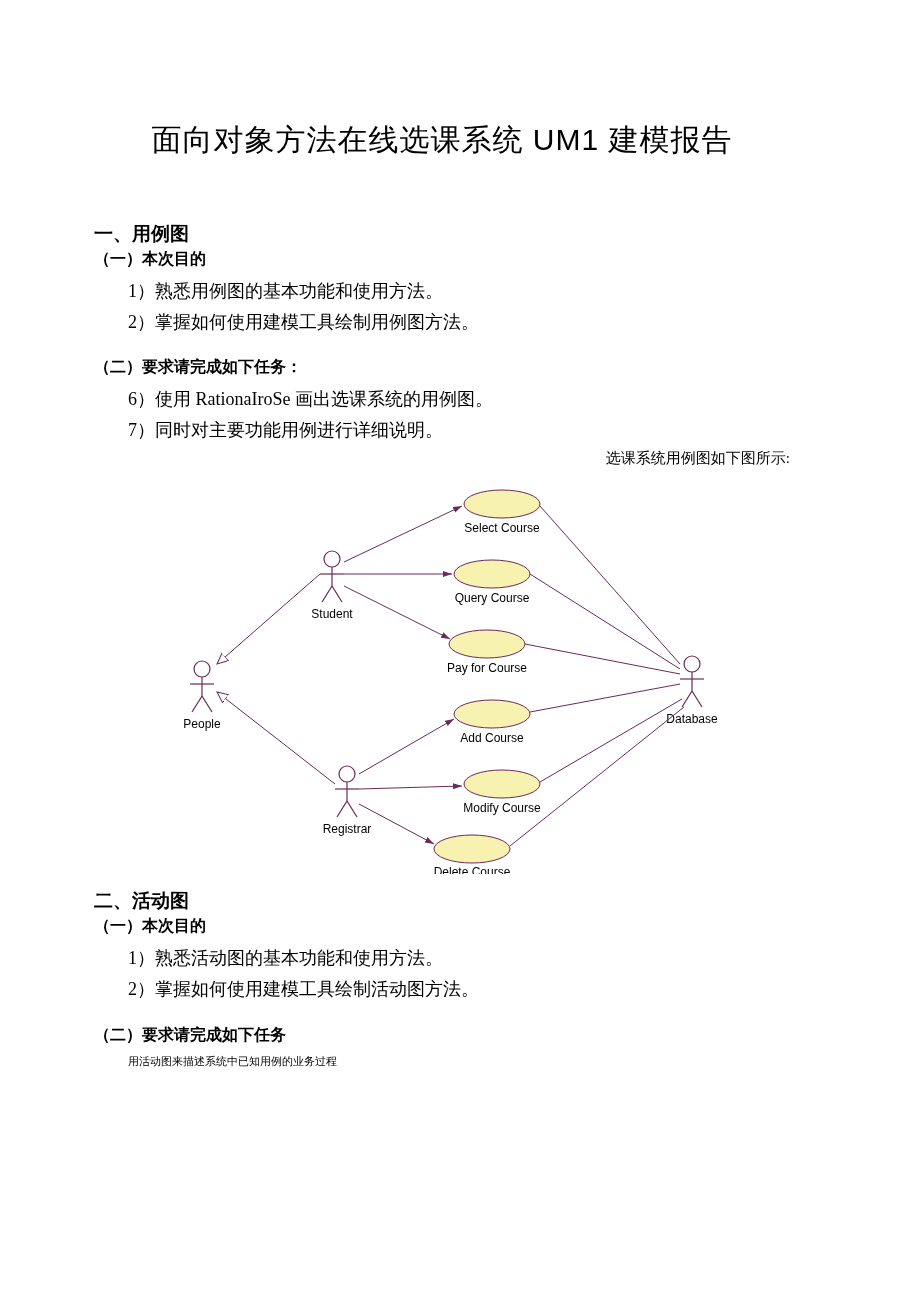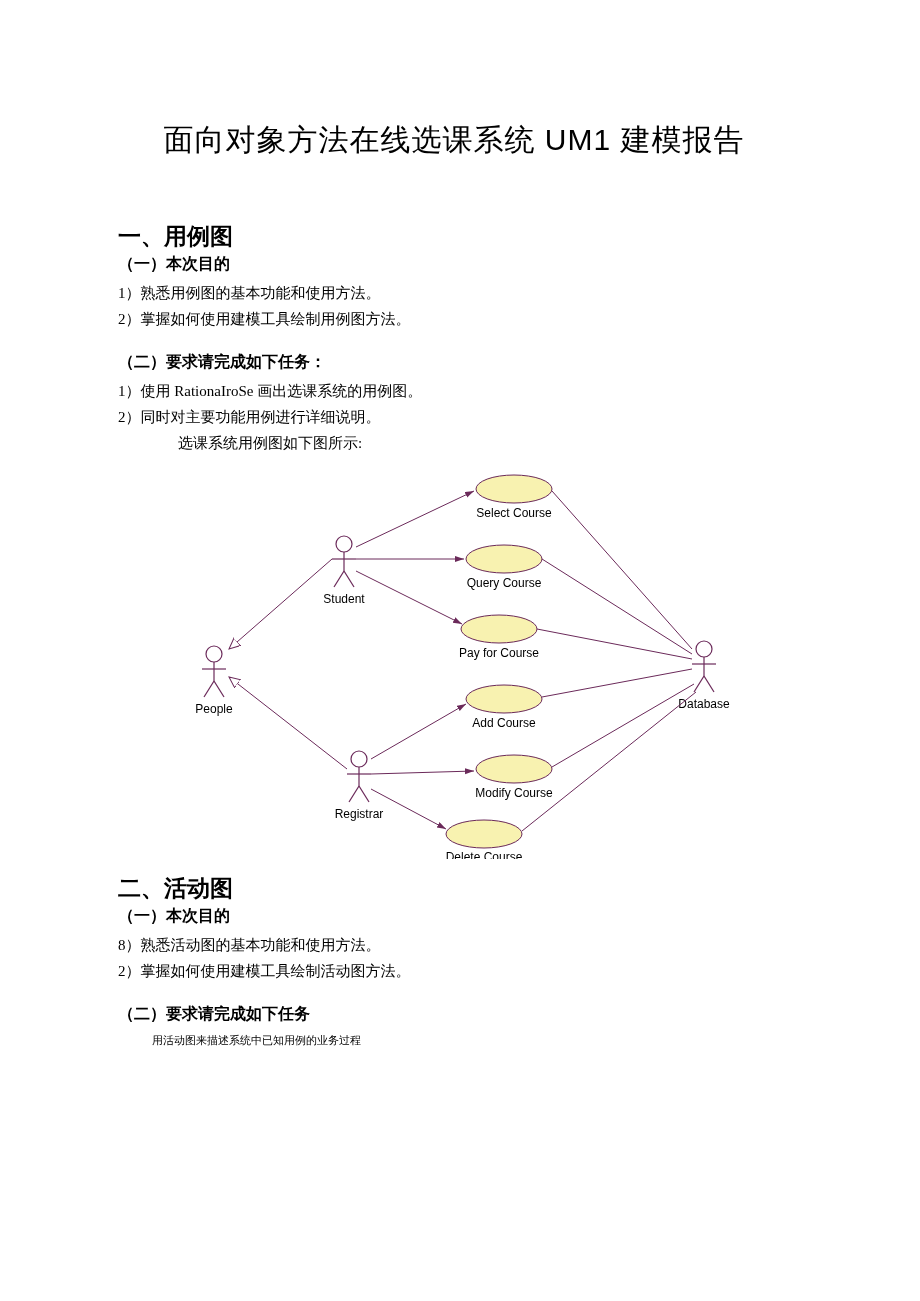--- a/index.html
+++ b/index.html
@@ -4,55 +4,56 @@
 <style>
   body {
     margin: 0;
     padding: 0;
     background: #fff;
     font-family: "SimSun", "宋体", serif;
     color: #000;
     width: 920px;
   }
   .page {
-    padding: 120px 130px 60px 118px;
+    padding: 120px 130px 60px 94px;
   }
   .title {
     font-family: "SimSun", "宋体", sans-serif;
     font-size: 30px;
     text-align: center;
     margin-bottom: 60px;
     letter-spacing: 1px;
   }
   .h1 {
     font-family: "SimHei", "黑体", sans-serif;
-    font-size: 23px;
+    font-size: 19px;
     font-weight: bold;
     margin-top: 4px;
     margin-bottom: 2px;
   }
   .h2 {
     font-family: "SimHei", "黑体", sans-serif;
     font-size: 16px;
     font-weight: bold;
     margin-top: 2px;
     margin-bottom: 6px;
   }
   .body-text {
-    font-size: 15px;
+    font-size: 18px;
     line-height: 1.7;
+    margin-left: 34px;
   }
   .body-text-noindent {
     font-size: 11px;
     line-height: 1.7;
     margin-left: 18px;
   }
   .caption {
     font-size: 15px;
-    text-align: left;
+    text-align: right;
     margin-top: 4px;
     margin-left: 60px;
   }
   .spacer {
     height: 18px;
   }
   .diagram-wrap {
     width: 560px;
     margin: 6px auto 14px auto;
   }
@@ -66,22 +67,22 @@
   <div class="title">面向对象方法在线选课系统 UM1 建模报告</div>
 
   <div class="h1">一、用例图</div>
   <div class="h2">（一）本次目的</div>
   <div class="body-text">1）熟悉用例图的基本功能和使用方法。</div>
   <div class="body-text">2）掌握如何使用建模工具绘制用例图方法。</div>
 
   <div class="spacer"></div>
 
   <div class="h2">（二）要求请完成如下任务：</div>
-  <div class="body-text">1）使用 RationaIroSe 画出选课系统的用例图。</div>
-  <div class="body-text">2）同时对主要功能用例进行详细说明。</div>
+  <div class="body-text">6）使用 RationaIroSe 画出选课系统的用例图。</div>
+  <div class="body-text">7）同时对主要功能用例进行详细说明。</div>
   <div class="caption">选课系统用例图如下图所示:</div>
 
   <div class="diagram-wrap">
     <svg viewBox="0 0 560 400" width="560" height="400">
       <defs>
         <marker id="arrow" markerWidth="10" markerHeight="10" refX="9" refY="3" orient="auto">
           <path d="M0,0 L0,6 L9,3 z" fill="#6b2a5a"></path>
         </marker>
         <marker id="hollowarrow" markerWidth="12" markerHeight="12" refX="11" refY="5" orient="auto">
           <path d="M0,0 L0,10 L11,5 z" fill="#fff" stroke="#6b2a5a" stroke-width="1"></path>
@@ -164,21 +165,21 @@
       <line x1="368" y1="100" x2="518" y2="195" stroke="#6b2a5a" stroke-width="1"></line>
       <line x1="363" y1="170" x2="518" y2="200" stroke="#6b2a5a" stroke-width="1"></line>
       <line x1="368" y1="238" x2="518" y2="210" stroke="#6b2a5a" stroke-width="1"></line>
       <line x1="378" y1="308" x2="520" y2="225" stroke="#6b2a5a" stroke-width="1"></line>
       <line x1="348" y1="372" x2="522" y2="233" stroke="#6b2a5a" stroke-width="1"></line>
     </svg>
   </div>
 
   <div class="h1">二、活动图</div>
   <div class="h2">（一）本次目的</div>
-  <div class="body-text">8）熟悉活动图的基本功能和使用方法。</div>
+  <div class="body-text">1）熟悉活动图的基本功能和使用方法。</div>
   <div class="body-text">2）掌握如何使用建模工具绘制活动图方法。</div>
 
   <div class="spacer"></div>
 
   <div class="h2">（二）要求请完成如下任务</div>
   <div class="body-text-noindent" style="margin-left:34px;">用活动图来描述系统中已知用例的业务过程</div>
 
 </div>
 
 </body></html>

